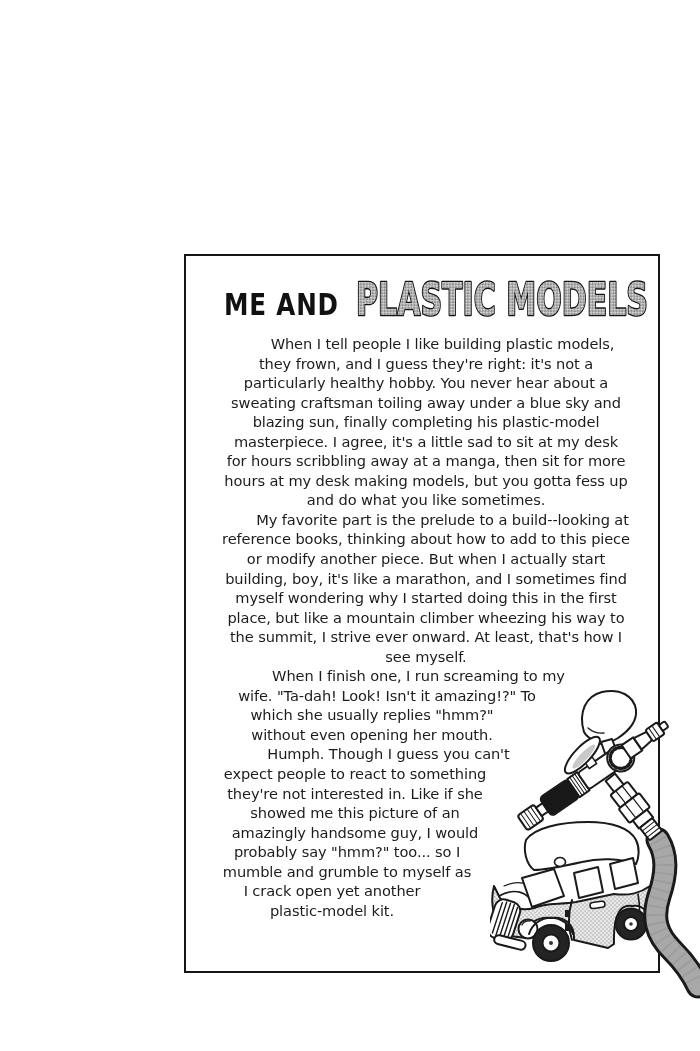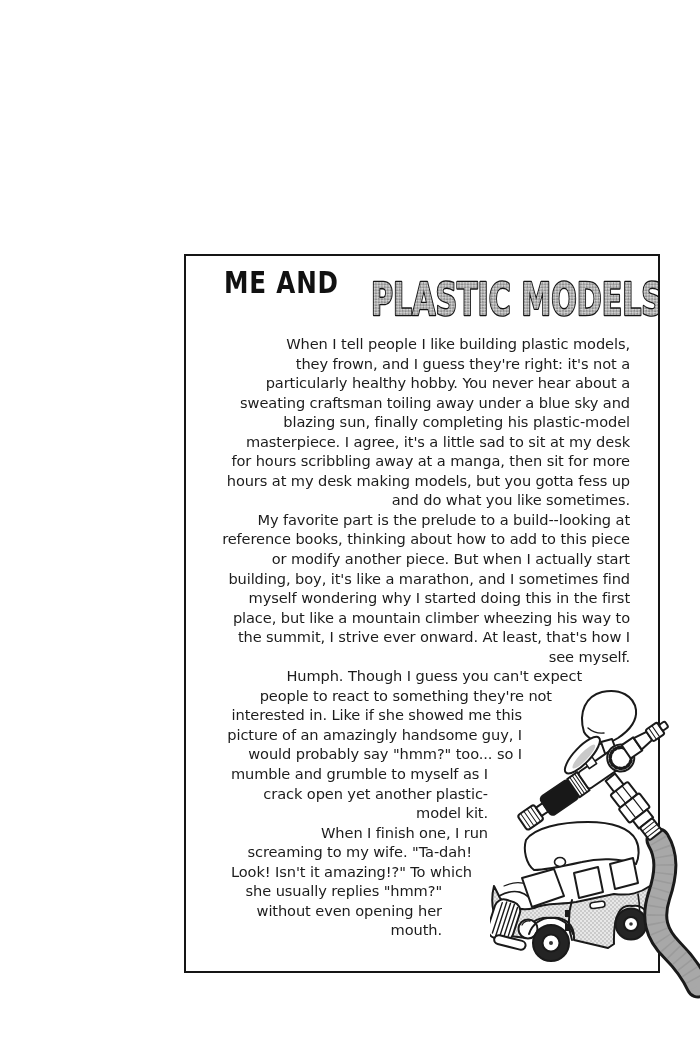--- a/index.html
+++ b/index.html
@@ -14,39 +14,39 @@
     text-align:center; font-size:21px; font-style:italic;
     letter-spacing:0.3px; line-height:24px; color:#1c1c1c;margin-top:27px;
   }
 
   .note-box {
     position:absolute; left:184px; top:254px; width:472px; height:715px;
     border:2.5px solid #151515; background:#ffffff; overflow:hidden;
   }
 
   .title-row {
-    display:flex; gap:23px;
+    display:flex; align-items:flex-end; gap:8px;
     padding:12px 4px 0 38px; height:58px;
   }
   .title-prefix {
     font-weight:bold; font-size:30px; line-height:1; white-space:nowrap;
     transform:scaleX(0.82); transform-origin:left bottom;
     padding-bottom:6px; letter-spacing:1px; color:#111;
   }
   .title-svg { width:300px; height:58px; margin-left:-20px; flex:0 0 auto; }
   .title-svg text {
     font-family:"DejaVu Sans", sans-serif; font-weight:bold; font-size:45px;
     stroke:#141414; stroke-width:2.6px; paint-order:stroke;
     stroke-linejoin:round;
   }
 
   .body-text {
     padding:8px 28px 0 36px;
     font-size:14.6px; line-height:19.55px; letter-spacing:-0.1px;
-    text-align:right;
+    text-align:center;
   }
   .body-text p { margin:0; text-indent:33px; }
 
   .step { float:right; clear:right; }
 
   .illustration {
     position:absolute; left:490px; top:672px; width:212px; height:344px;
     z-index:5; pointer-events:none;
   }
 </style>
@@ -76,22 +76,22 @@
     <div class="body-text">
       <p>When I tell people I like building plastic models, they frown, and I guess they're right: it's not a particularly healthy hobby. You never hear about a sweating craftsman toiling away under a blue sky and blazing sun, finally completing his plastic-model masterpiece. I agree, it's a little sad to sit at my desk for hours scribbling away at a manga, then sit for more hours at my desk making models, but you gotta fess up and do what you like sometimes.</p>
       <p>My favorite part is the prelude to a build--looking at reference books, thinking about how to add to this piece or modify another piece. But when I actually start building, boy, it's like a marathon, and I sometimes find myself wondering why I started doing this in the first place, but like a mountain climber wheezing his way to the summit, I strive ever onward. At least, that's how I see myself.</p>
       <div class="step" style="width:48px;height:20px"></div>
       <div class="step" style="width:78px;height:20px"></div>
       <div class="step" style="width:108px;height:39px"></div>
       <div class="step" style="width:102px;height:59px"></div>
       <div class="step" style="width:142px;height:39px"></div>
       <div class="step" style="width:158px;height:39px"></div>
       <div class="step" style="width:188px;height:59px"></div>
+      <p>When I finish one, I run screaming to my wife. "Ta-dah! Look! Isn't it amazing!?" To which she usually replies "hmm?" without even opening her mouth.</p>
       <p>Humph. Though I guess you can't expect people to react to something they're not interested in. Like if she showed me this picture of an amazingly handsome guy, I would probably say "hmm?" too... so I mumble and grumble to myself as I crack open yet another plastic-model kit.</p>
-      <p>When I finish one, I run screaming to my wife. "Ta-dah! Look! Isn't it amazing!?" To which she usually replies "hmm?" without even opening her mouth.</p>
     </div>
   </div>
 
   <svg class="illustration" viewBox="0 0 212 344">
     <defs>
       <pattern id="bd" width="4" height="4" patternUnits="userSpaceOnUse">
         <rect width="4" height="4" fill="#e8e8e8"></rect>
         <circle cx="1" cy="1" r="0.9" fill="#bdbdbd"></circle>
         <circle cx="3" cy="3" r="0.9" fill="#bdbdbd"></circle>
       </pattern>

